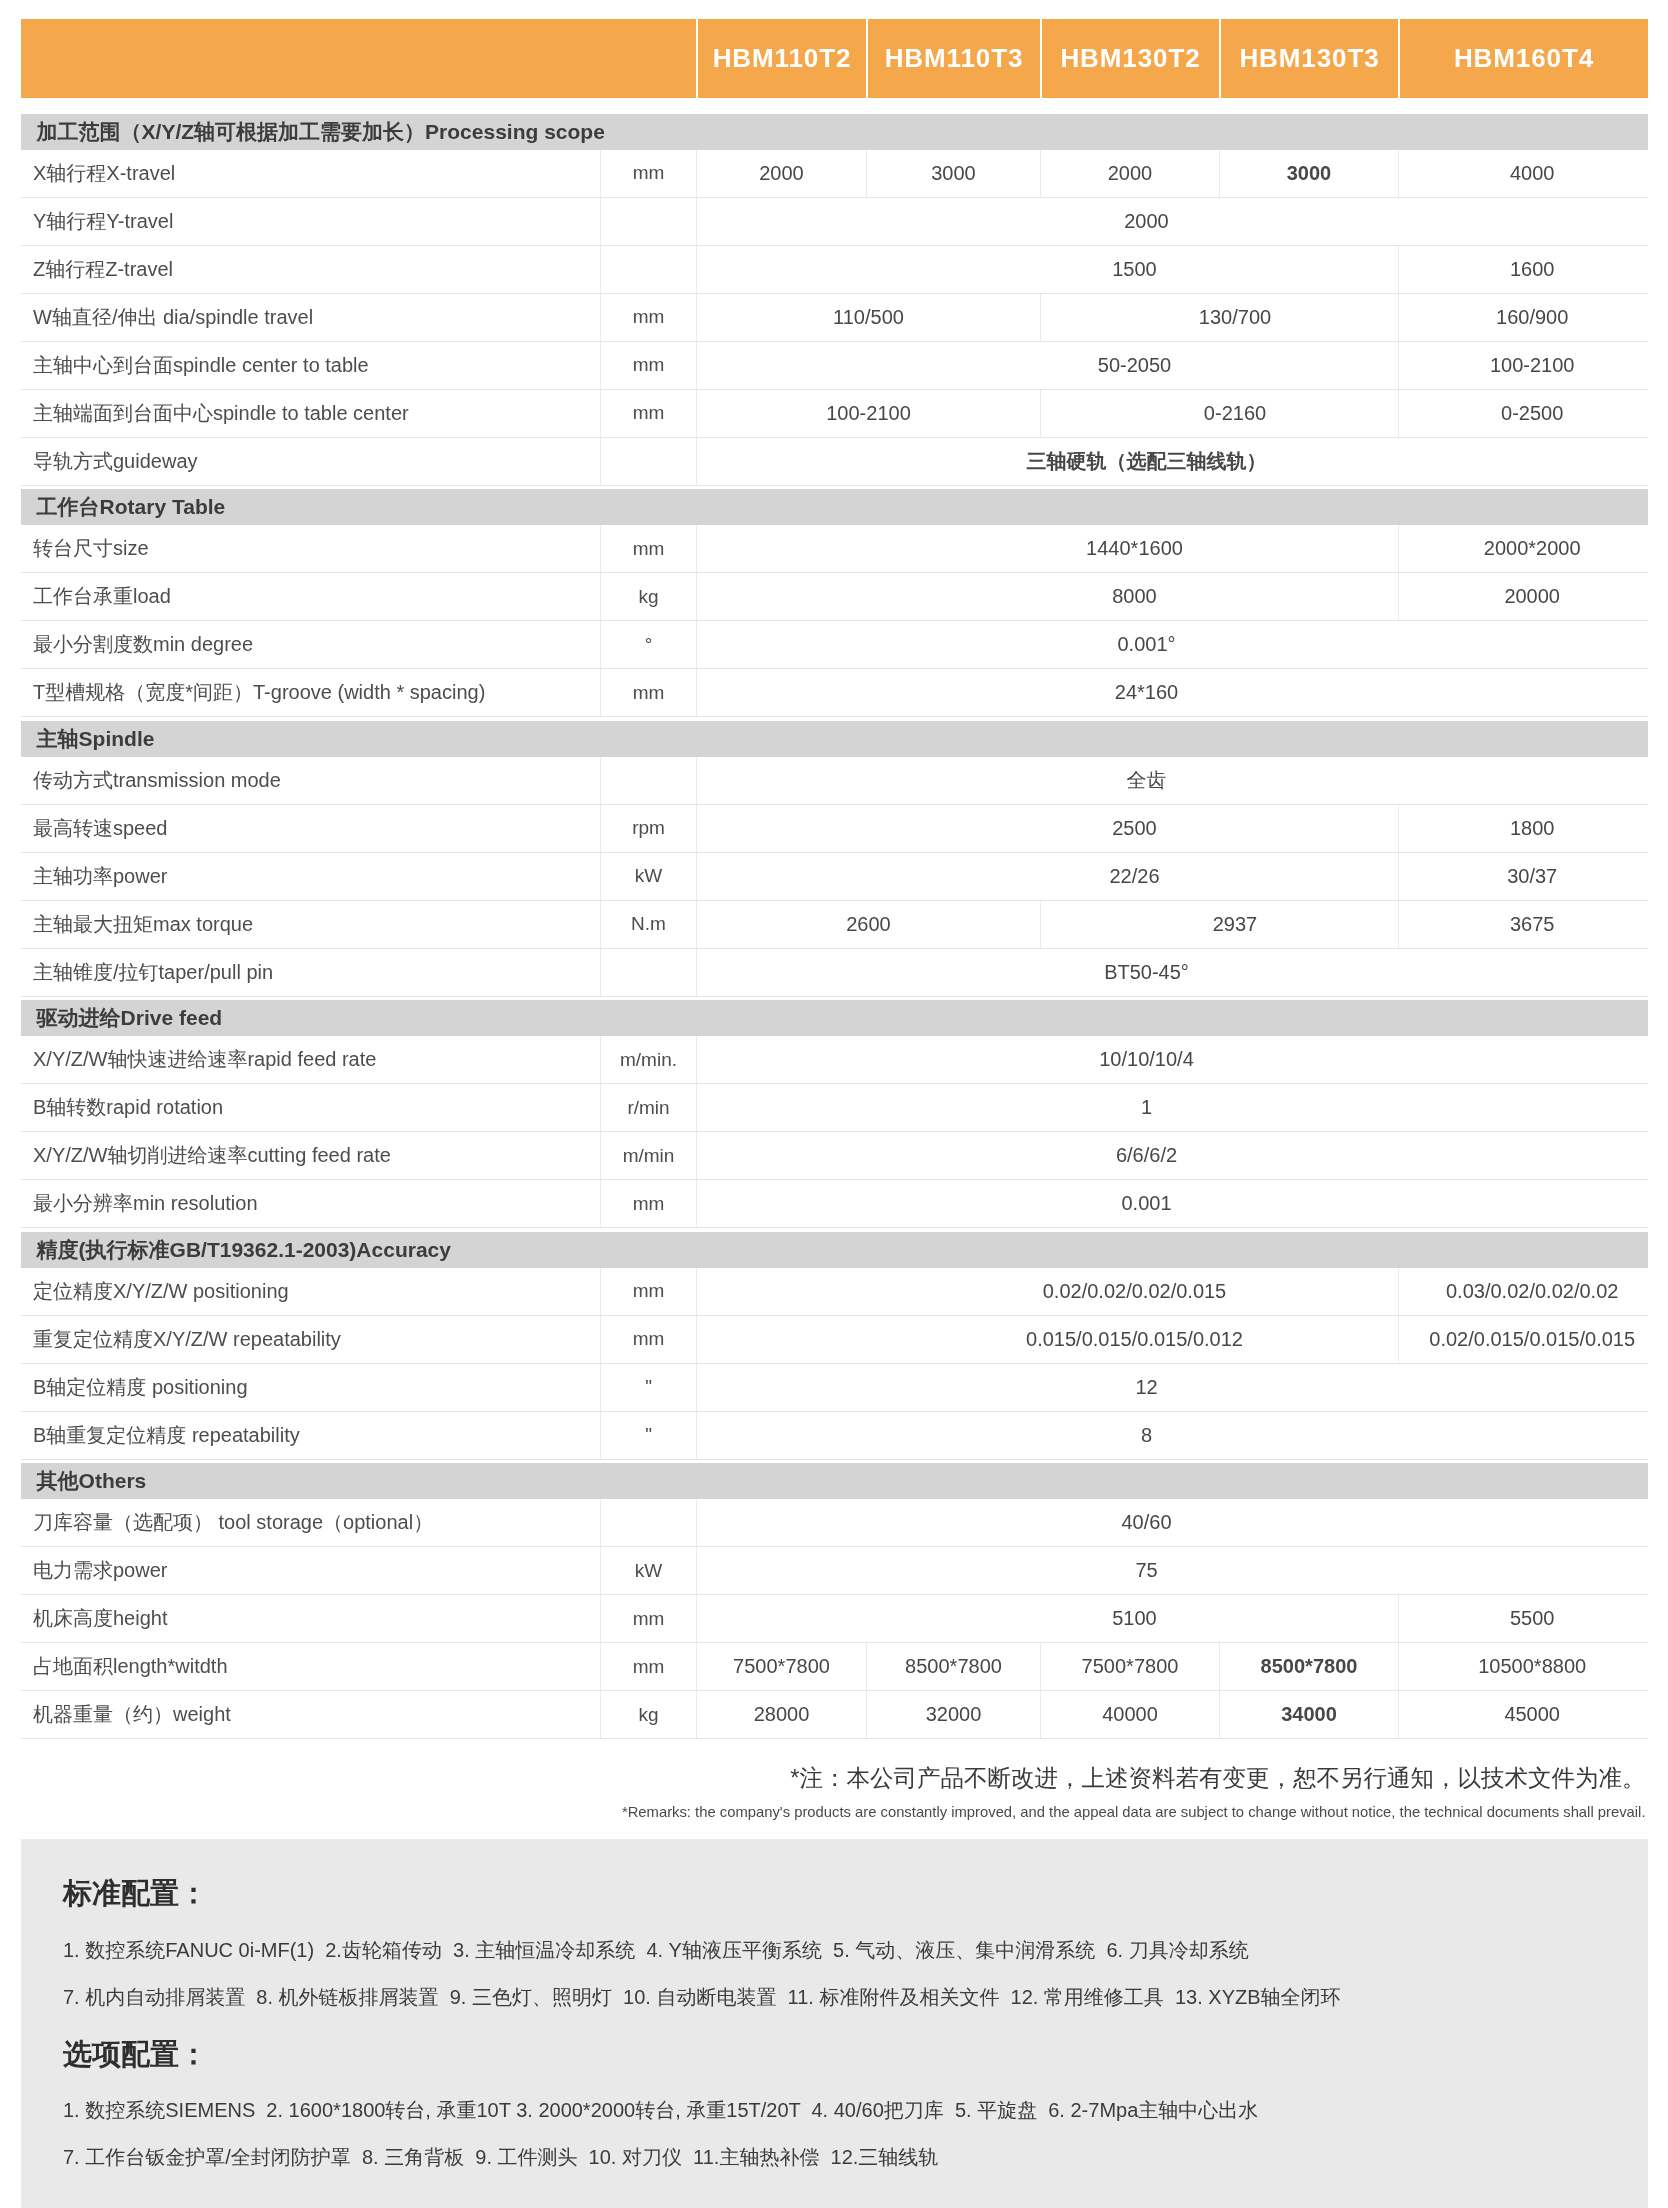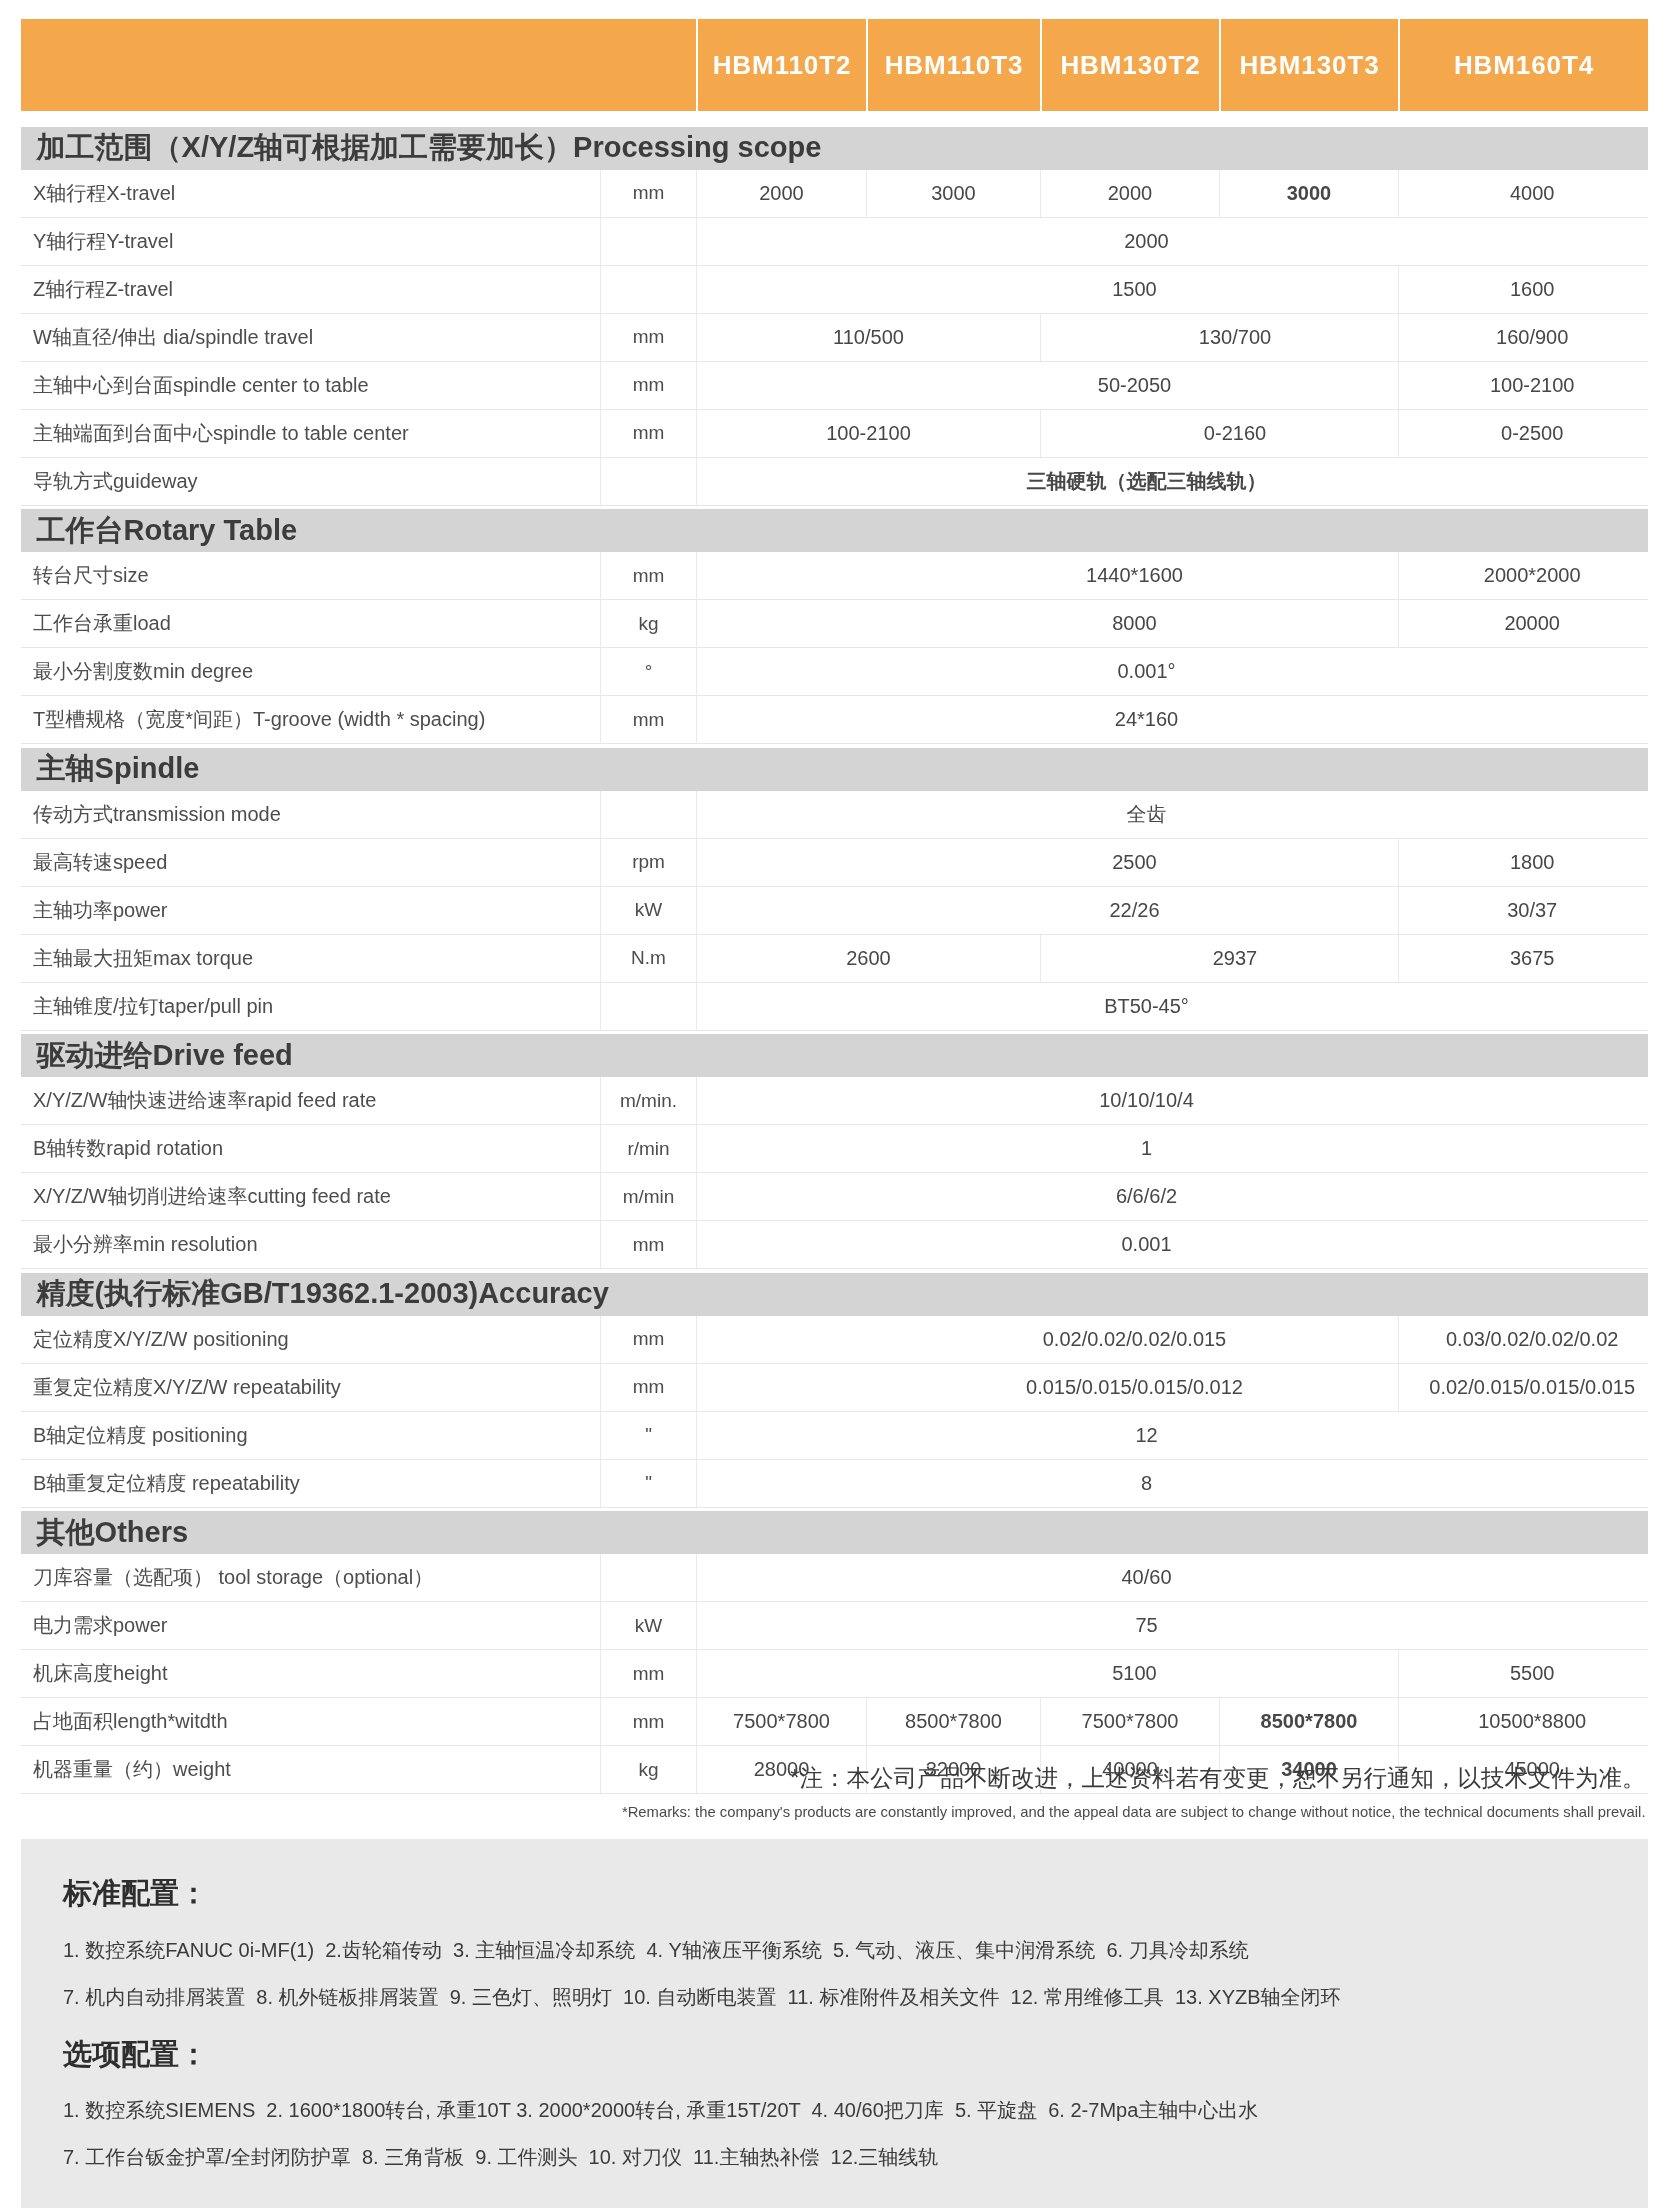--- a/index.html
+++ b/index.html
@@ -3,28 +3,28 @@
 <meta charset="utf-8">
 <style>
   html,body{margin:0;padding:0;background:#ffffff;}
   body{font-family:"Liberation Sans","DejaVu Sans",sans-serif;color:#4a4a4a;}
   .page{position:relative;width:1669px;height:2208px;background:#fff;overflow:hidden;}
 
   .tbl{position:absolute;left:21px;top:19px;width:1627px;}
   .grid{display:grid;grid-template-columns:579px 96px 170px 174px 179px 179px 250px;}
 
   
-  .thead{height:92px;background:#F4A74B;margin-bottom:15.6px;}
+  .thead{height:79px;background:#F4A74B;margin-bottom:15.6px;}
   .thead .spacer{grid-column:span 2;}
   .thead .m{display:flex;align-items:center;justify-content:center;color:#ffffff;
             font-weight:bold;font-size:26px;letter-spacing:0.9px;border-left:2.6px solid #ffffff;}
 
   
-  .band{height:43px;background:#D4D4D4;display:flex;align-items:center;
-        padding-left:15.6px;font-size:29px;font-weight:bold;color:#3c3c3c;margin-top:3.5px;box-sizing:border-box;}
+  .band{height:36px;background:#D4D4D4;display:flex;align-items:center;
+        padding-left:15.6px;font-size:21px;font-weight:bold;color:#3c3c3c;margin-top:3.5px;box-sizing:border-box;}
   .band.first{margin-top:0;}
 
   
   .row{height:47px;border-bottom:1.7px solid #E6E6E6;font-size:20px;}
   .row>div{display:flex;align-items:center;}
   .row .lbl{padding-left:12px;color:#4d4d4d;justify-content:flex-start;}
   .row .unit{justify-content:center;border-left:1.7px solid #EAEAEA;font-size:19px;color:#4d4d4d;}
   .row .v{justify-content:center;border-left:1.7px solid #EAEAEA;color:#474747;box-sizing:border-box;}
   .v.sp2{grid-column:span 2;}
   .v.sp4{grid-column:span 4;padding-left:174px;}

